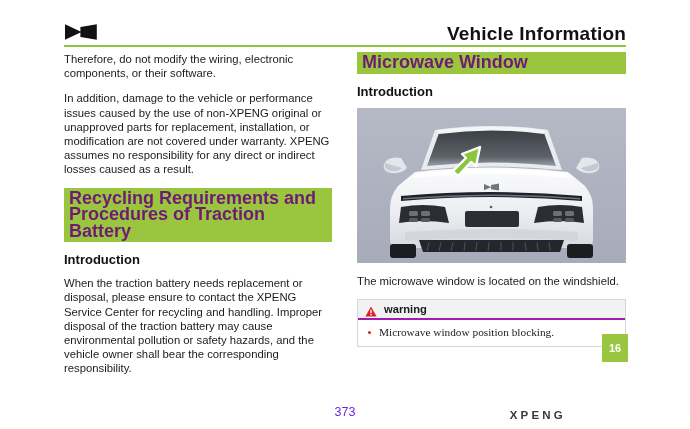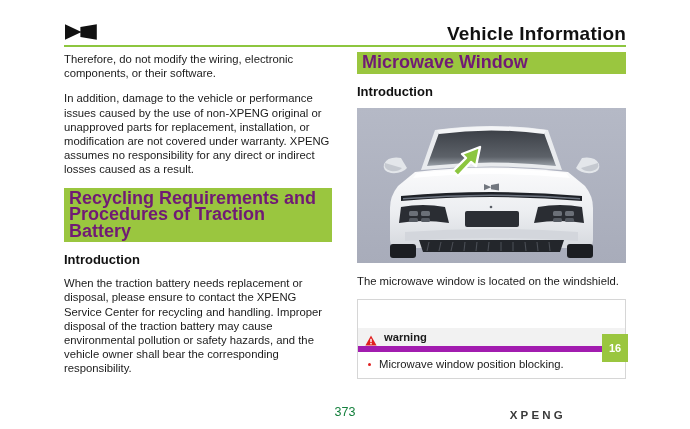--- a/index.html
+++ b/index.html
@@ -105,34 +105,34 @@
 
   
   .warning-box {
     border: 1px solid #d6d6d6;
     background: #ffffff;
     margin-top: 9px;
   }
   .warning-head {
     background: #f2f2f2;
     display: flex;
-    align-items: flex-end;
+    align-items: center;
     gap: 7px;
     padding: 3px 7px 3px 7px;
-    border-bottom: 6px solid #a21caf;
-    margin-top: 28px;
+    border-bottom: 2px solid #a21caf;
   }
   .warn-tri { display: block; width: 12px; height: 11px; }
   .warning-label {
     font-size: 11.2px;
     font-weight: bold;
     color: #1b1b1b;
   }
   .warning-body {
     padding: 5px 8px 7px 8px;
+    font-family: Liberation Serif, serif;
   }
   ul.warn-list {
     margin: 0; padding: 0;
     list-style: none;
   }
   ul.warn-list li {
     position: relative;
     padding-left: 13px;
     font-size: 11.3px;
     line-height: 14.3px;
@@ -163,21 +163,21 @@
     justify-content: center;
   }
 
   
   .page-number {
     position: absolute;
     left: 0; top: 405px;
     width: 690px;
     text-align: center;
     font-size: 12.5px;
-    color: #15803d;
+    color: #6d28d9;
   }
   .footer-logo {
     position: absolute;
     right: 62px; top: 409px;
     font-size: 11.5px;
     font-weight: bold;
     letter-spacing: 3.2px;
     color: #3a3a3a;
   }
 </style>

